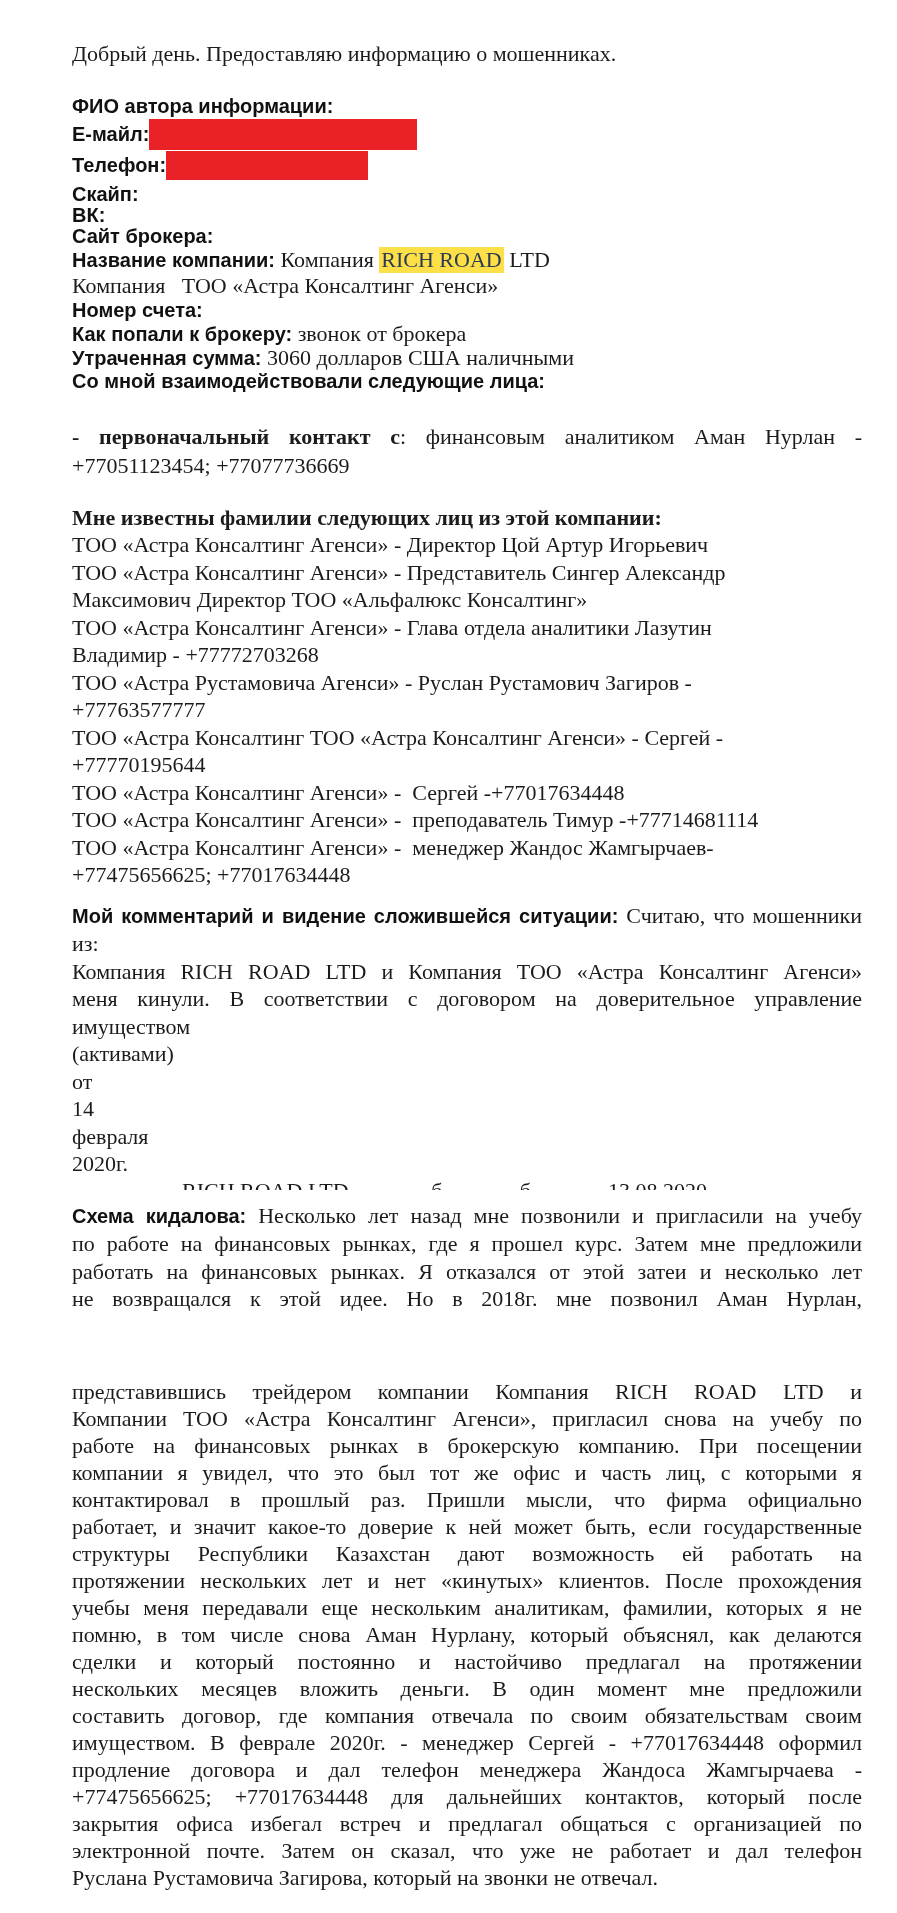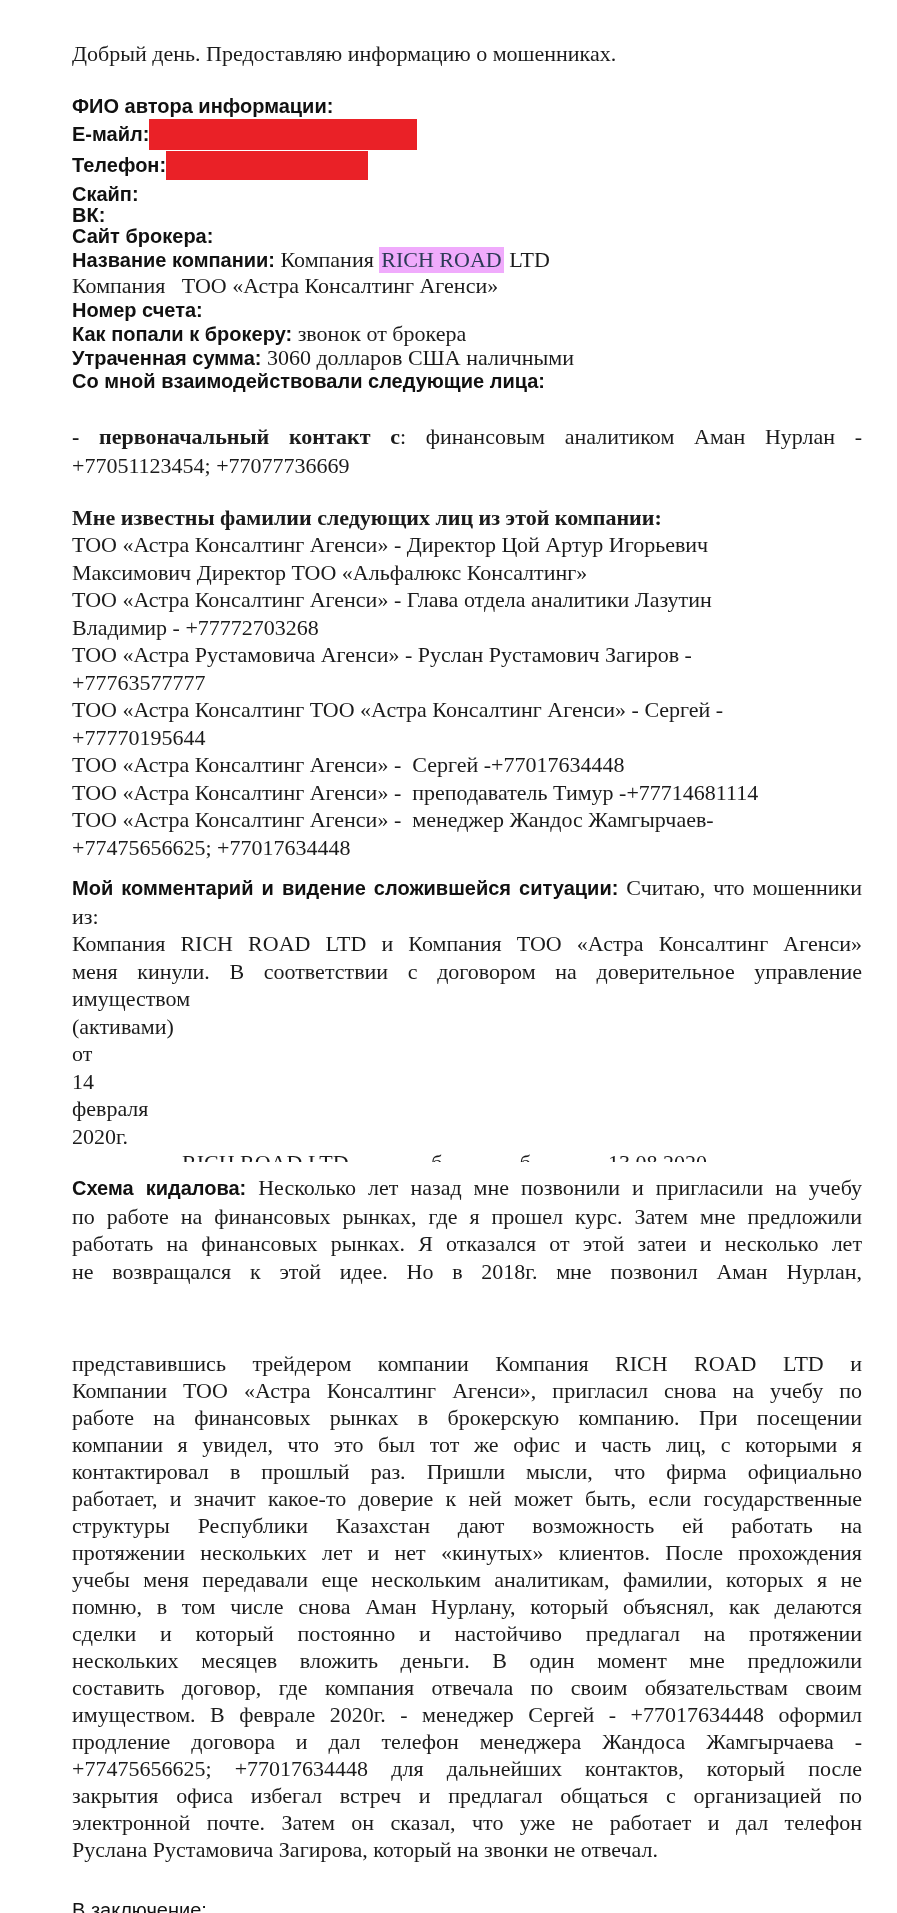--- a/index.html
+++ b/index.html
@@ -20,21 +20,21 @@
   .row-company{height:26px;}
   .row-company2{height:26px;}
   .row-account{height:23px;}
   .row-how{height:24px;}
   .row-lost{height:24px;}
   .row-interacted{height:23px;}
   .sval{font-size:22px;white-space:pre;color:#1b1b1b;}
   .redact{display:inline-block;background:#ea2127;}
   .redact.r1{width:268px;height:31px;margin-left:0;}
   .redact.r2{width:202px;height:29px;margin-left:0;}
-  .hl{background:#f0abfc;color:#2b3a55;padding:0 2px;}
+  .hl{background:#fde047;color:#2b3a55;padding:0 2px;}
   .contact{margin-top:30px;font-size:22px;line-height:29px;}
   .bserif{font-weight:bold;}
   .jline{font-size:22px;line-height:27.5px;text-align:justify;}
   .stretch{text-align-last:justify;}
   .known{margin-top:24px;}
   .known-head{font-size:22px;line-height:27.5px;font-weight:bold;}
   .kline{font-size:22px;line-height:27.5px;white-space:pre;}
   .comment{margin-top:13px;}
   .gapline{display:flex;justify-content:space-between;font-size:22px;line-height:27.5px;flex-direction:column;}
   .clipline{height:12px;overflow:hidden;}
@@ -109,20 +109,21 @@
       <span class="bserif">- первоначальный контакт с</span><span>: финансовым аналитиком Аман Нурлан -</span>
     </div>
     <div>+77051123454; +77077736669</div>
   </div>
 
   <div class="known serif">
     <div class="known-head">Мне известны фамилии следующих лиц из этой компании:</div>
     <div>
 
     <div class="kline">ТОО «Астра Консалтинг Агенси» - Директор Цой Артур Игорьевич</div>
+        <div class="kline">ТОО «Астра Консалтинг Агенси» - Представитель Сингер Александр</div>
         <div class="kline">Максимович Директор ТОО «Альфалюкс Консалтинг»</div>
         <div class="kline">ТОО «Астра Консалтинг Агенси» - Глава отдела аналитики Лазутин</div>
         <div class="kline">Владимир - +77772703268</div>
         <div class="kline">ТОО «Астра Рустамовича Агенси» - Руслан Рустамович Загиров -</div>
         <div class="kline">+77763577777</div>
         <div class="kline">ТОО «Астра Консалтинг ТОО «Астра Консалтинг Агенси» - Сергей -</div>
         <div class="kline">+77770195644</div>
         <div class="kline">ТОО «Астра Консалтинг Агенси» -  Сергей -+77017634448</div>
         <div class="kline">ТОО «Астра Консалтинг Агенси» -  преподаватель Тимур -+77714681114</div>
         <div class="kline">ТОО «Астра Консалтинг Агенси» -  менеджер Жандос Жамгырчаев-</div>

